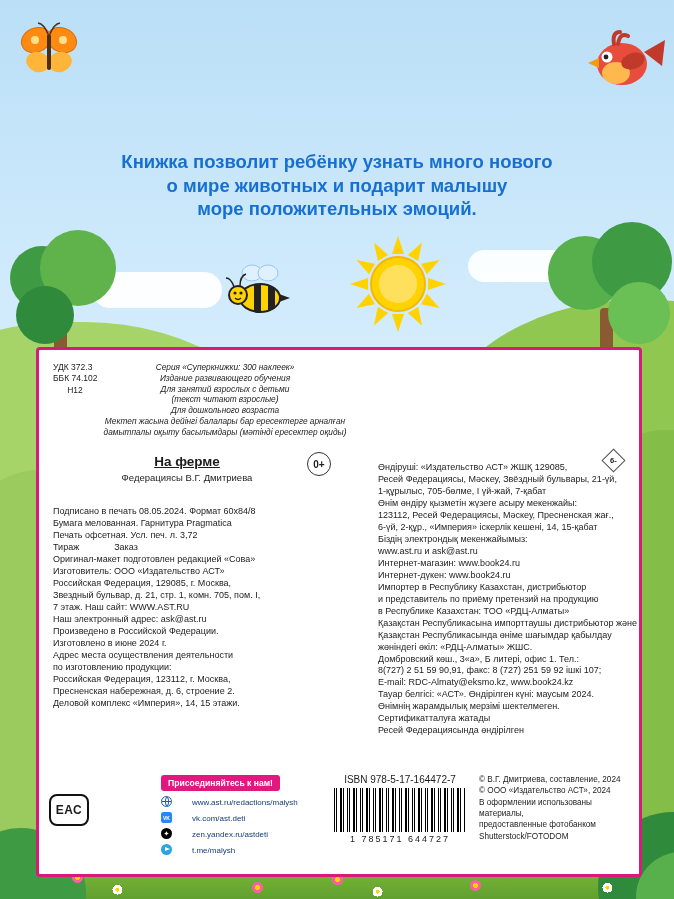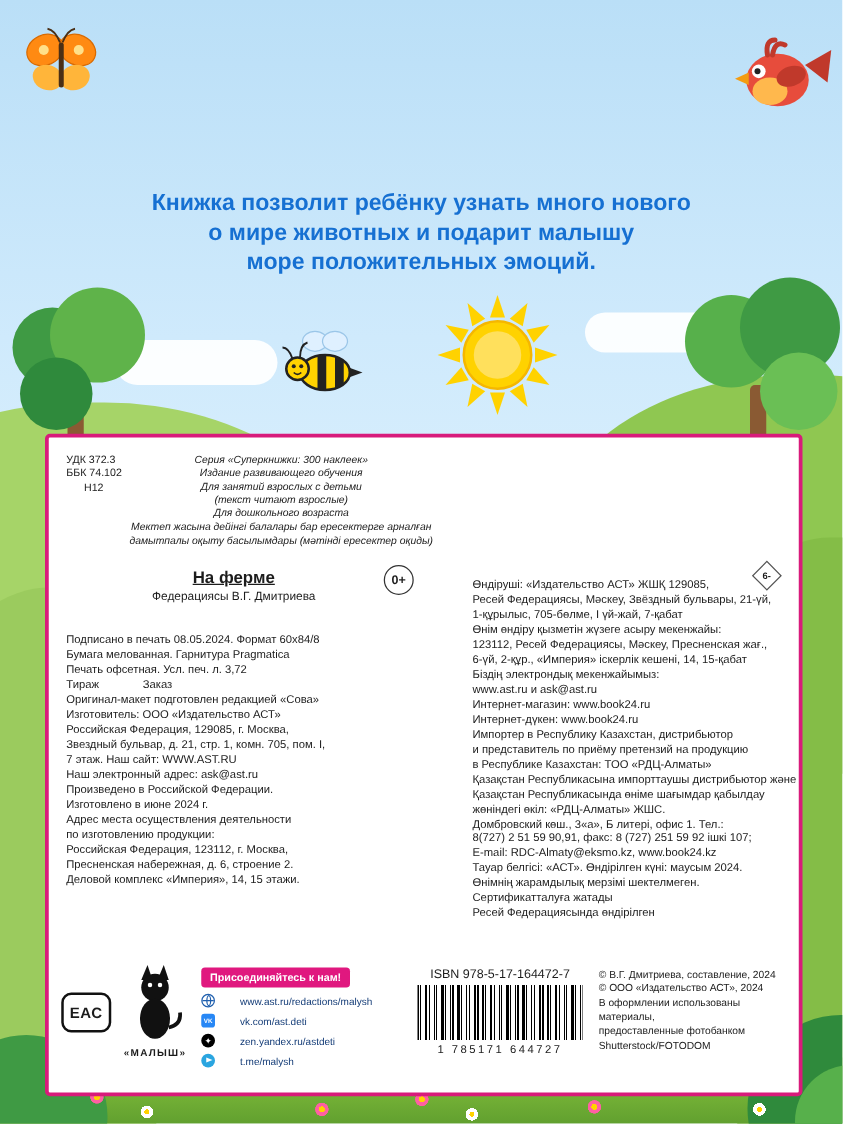--- a/index.html
+++ b/index.html
@@ -231,32 +231,20 @@
 Домбровский көш., 3«а», Б литері, офис 1. Тел.:
 8(727) 2 51 59 90,91, факс: 8 (727) 251 59 92 ішкі 107;
 E-mail: RDC-Almaty@eksmo.kz, www.book24.kz
 Тауар белгісі: «АСТ». Өндірілген күні: маусым 2024.
 Өнімнің жарамдылық мерзімі шектелмеген.
 Сертификатталуға жатады
 Ресей Федерациясында өндірілген</div>
 
     <div class="eac">ЕАС</div>
 
-    <div class="malysh">
-      <svg width="46" height="62" viewBox="0 0 46 62">
-        <polygon points="12,14 17,2 21,14" fill="#111"></polygon>
-          <polygon points="25,14 30,2 34,14" fill="#111"></polygon>
-        <circle cx="23" cy="20" r="11" fill="#111"></circle>
-        <circle cx="19" cy="18" r="1.8" fill="#fff"></circle>
-          <circle cx="27" cy="18" r="1.8" fill="#fff"></circle>
-        <ellipse cx="23" cy="45" rx="12" ry="16" fill="#111"></ellipse>
-        <path d="M34 52 Q44 50 43 40" stroke="#111" stroke-width="3" fill="none"></path>
-      </svg>
-      <div class="label">«МАЛЫШ»</div>
-    </div>
 
     <div class="social">
       <div class="banner">Присоединяйтесь к нам!</div>
       <div class="linkrow">
         <span class="icon globe-ic"></span>
         <span>www.ast.ru/redactions/malysh</span>
       </div>
       <div class="linkrow">
         <span class="icon vk-ic">VK</span>
         <span>vk.com/ast.deti</span>

